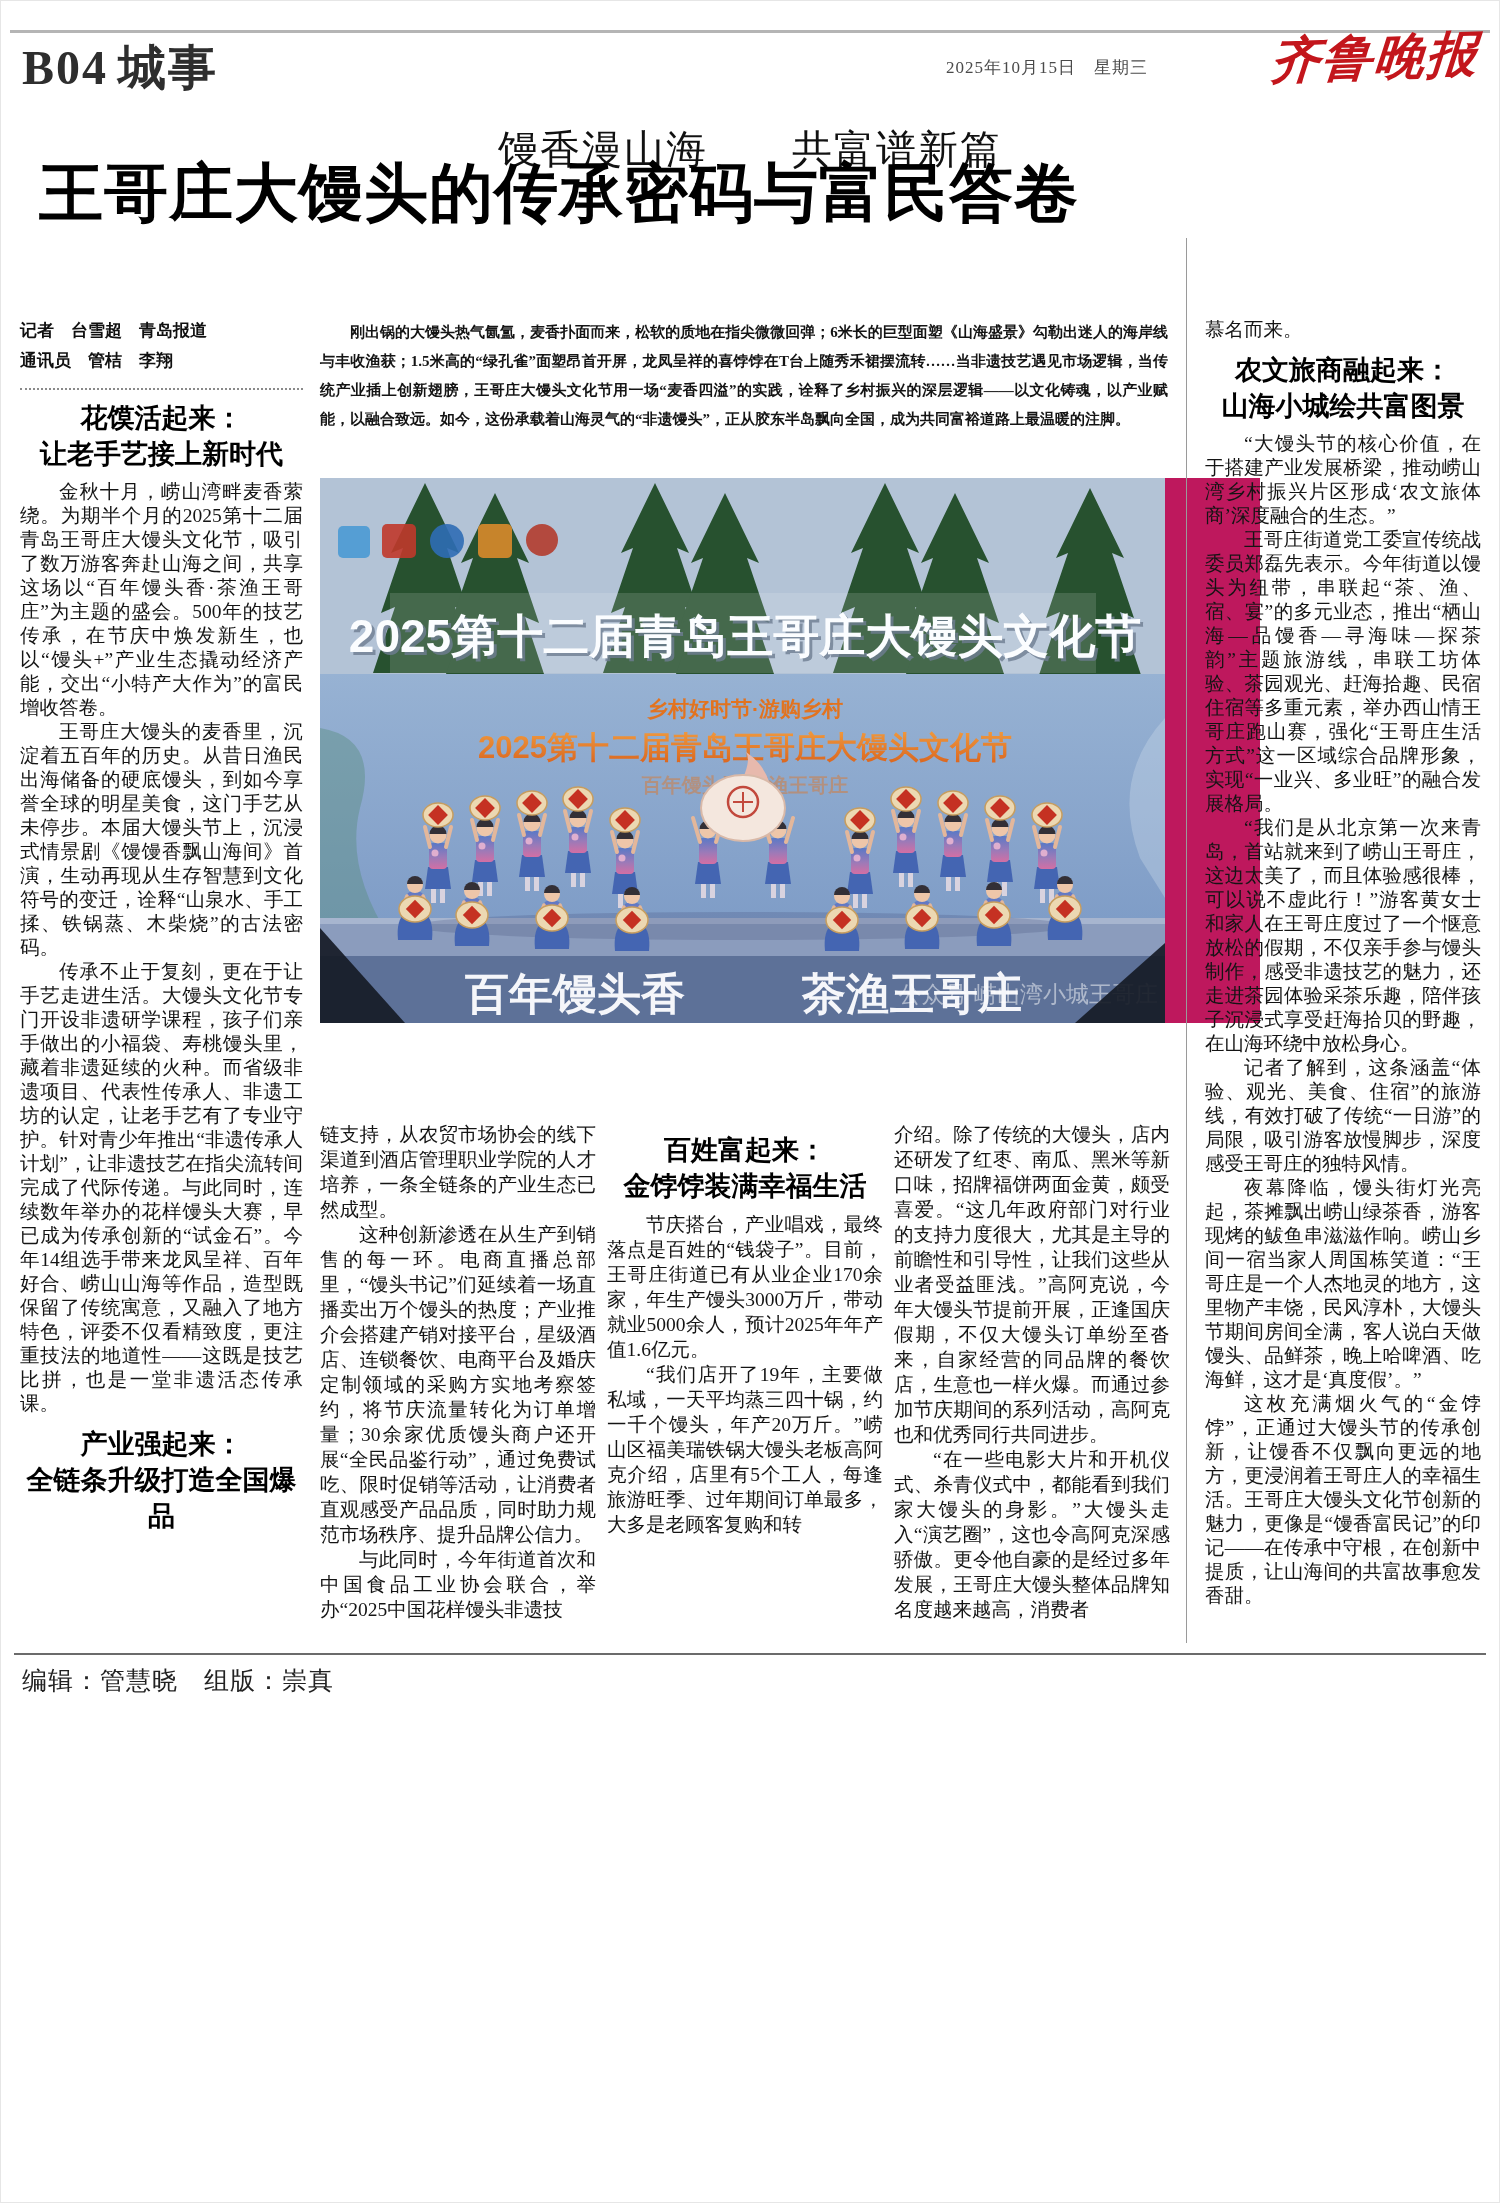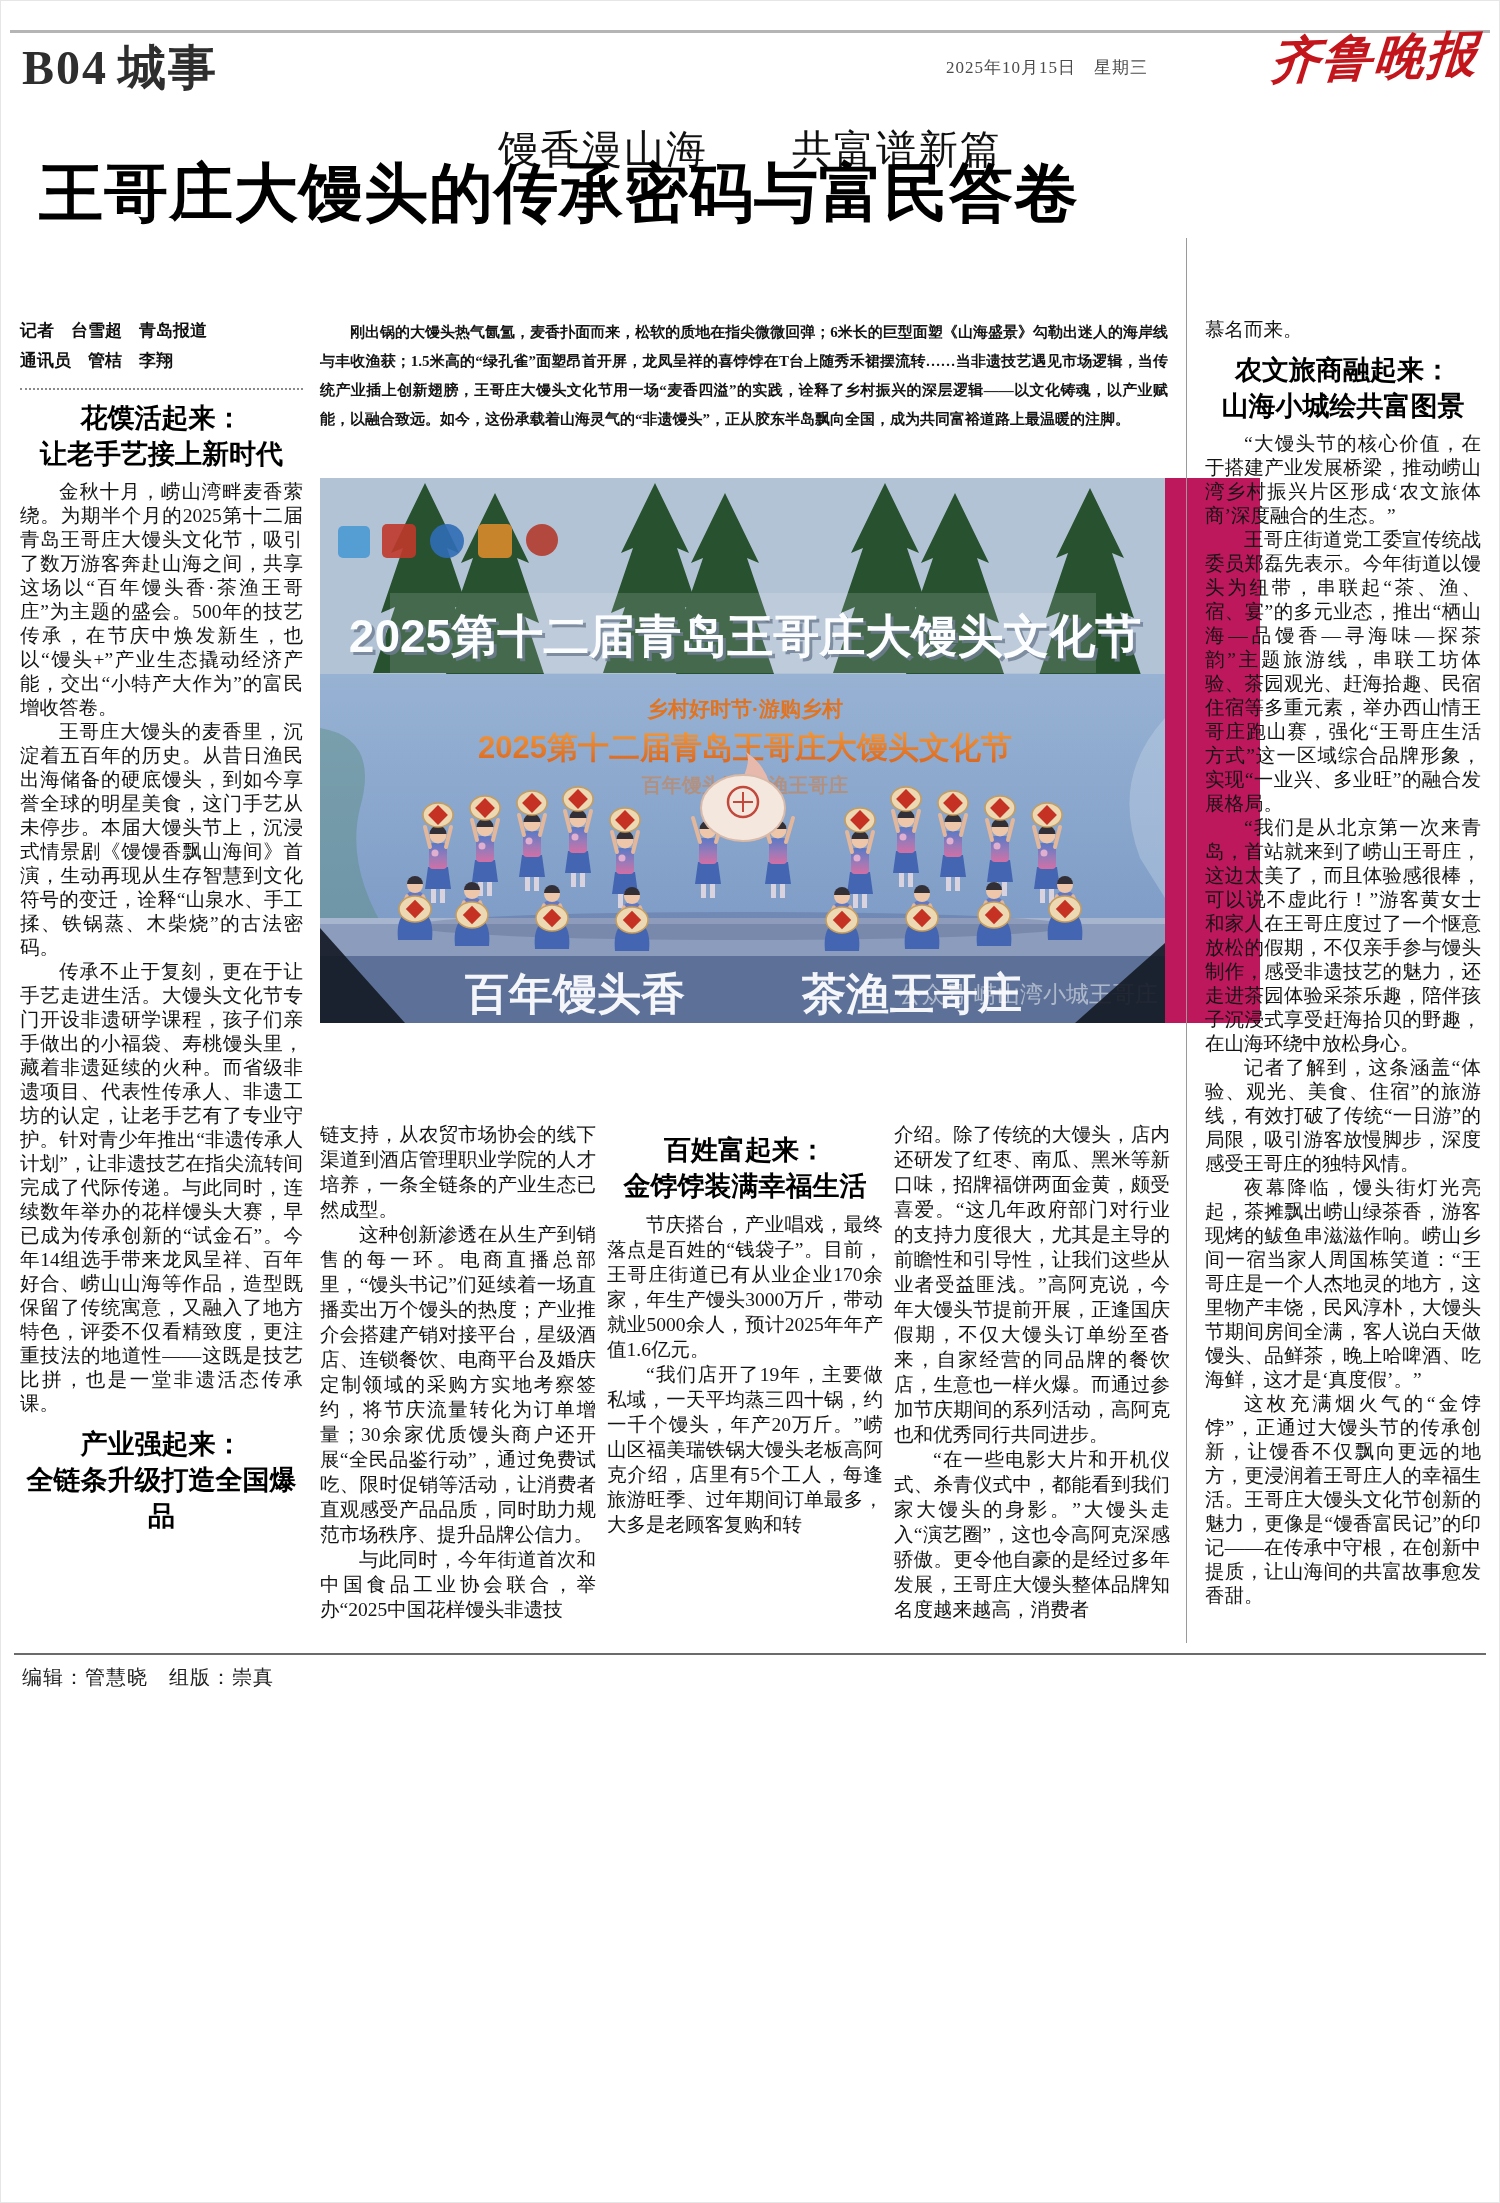--- a/index.html
+++ b/index.html
@@ -33,21 +33,21 @@
   .col p{margin:0;}
   .ind{text-indent:2em;}
   .cont{text-indent:0;}
   .lh24{line-height:24px;}
   .lh25{line-height:25px;}
   .subhead{margin:10px 0 8px 0;text-align:center;font-size:27px;font-weight:900;
     line-height:36px;color:#000;text-indent:0;}
   
   .vrule{position:absolute;left:1186px;top:238px;width:1px;height:1405px;background:#9a9a9a;}
   .botrule{position:absolute;left:14px;top:1653px;width:1472px;height:2px;background:#6b6b6b;}
-  .editor{position:absolute;left:22px;top:1664px;font-size:20px;color:#222;letter-spacing:1px;}
+  .editor{position:absolute;left:22px;top:1664px;font-size:25px;color:#222;letter-spacing:1px;}
   
   .photo{position:absolute;left:320px;top:478px;width:940px;height:545px;overflow:hidden;background:#be185d;}
 </style>
 </head>
 <body>
 
 <div class="toprule"></div>
 <div class="section-label">
   <span class="num">B04</span><span>城事</span>
 </div>

